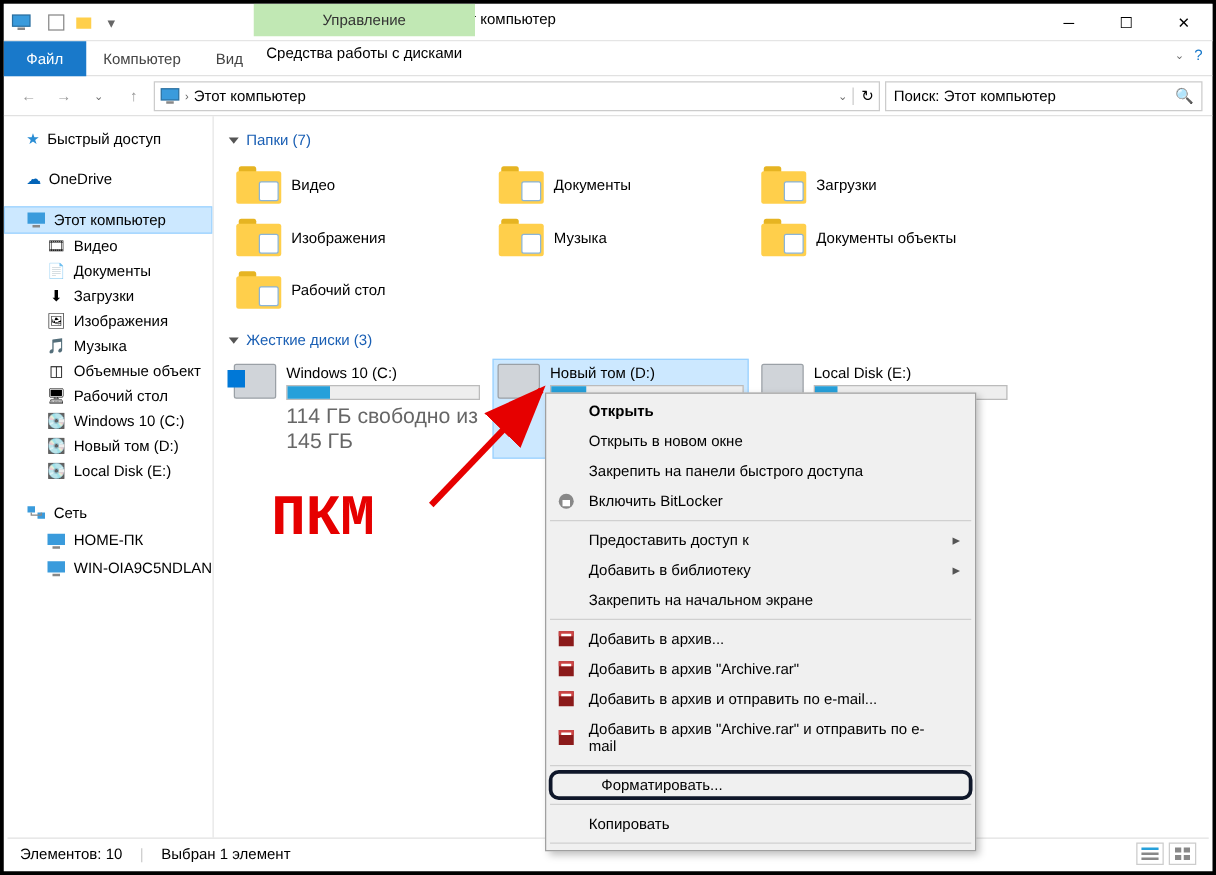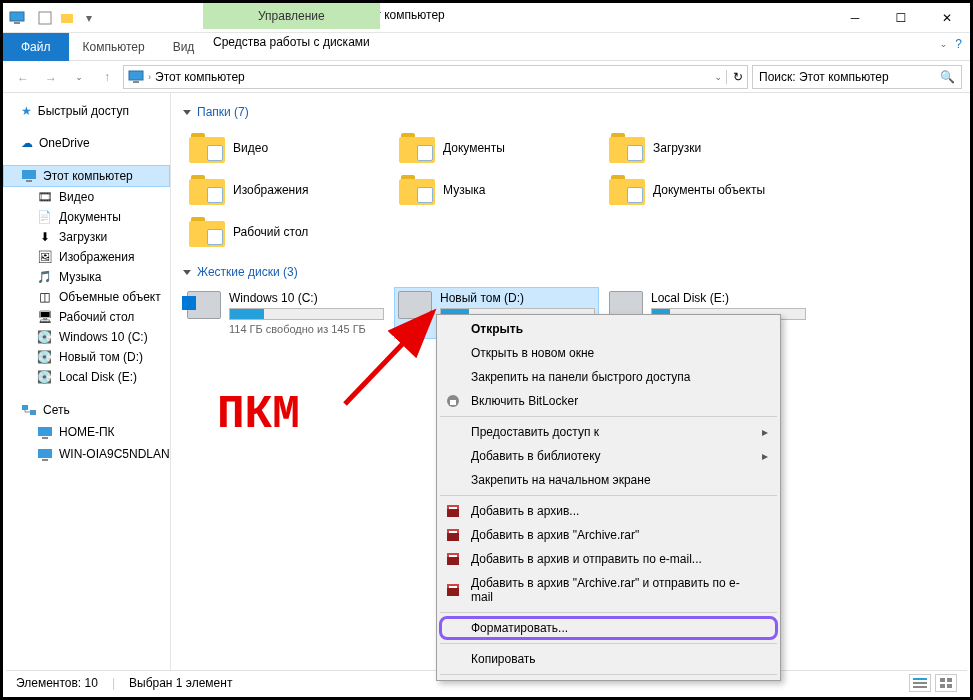--- a/index.html
+++ b/index.html
@@ -18,21 +18,21 @@
 .win-controls div{width:46px;height:30px;display:flex;align-items:center;justify-content:center}
 .ribbon{height:28px;display:flex;align-items:center;border-bottom:1px solid #e1e1e1;position:relative}
 .file-tab{background:#1979ca;color:#fff;padding:6px 18px;height:28px;display:flex;align-items:center}
 .ribbon-tabs{display:flex}
 .ribbon-tabs span{padding:6px 14px;color:#444}
 .ribbon-right{position:absolute;right:8px;top:4px;display:flex;gap:8px;align-items:center}
 .addr-row{height:32px;display:flex;align-items:center;gap:4px;padding:0 8px;border-bottom:1px solid #e1e1e1}
 .nav-btn{width:24px;height:24px;border-radius:3px;display:flex;align-items:center;justify-content:center;color:#999}
 .addr-bar{flex:1;height:24px;border:1px solid #ccc;display:flex;align-items:center;padding:0 4px;gap:4px}
 .addr-bar .pc-ico{width:16px;height:16px}
-.search-box{width:210px;height:24px;border:1px solid #ccc;display:flex;align-items:center;padding:0 6px;color:#888;justify-content:space-between}
+.search-box{width:254px;height:24px;border:1px solid #ccc;display:flex;align-items:center;padding:0 6px;color:#888;justify-content:space-between}
 .body-area{display:flex;height:calc(100% - 30px - 28px - 32px - 24px)}
 .sidebar{width:168px;border-right:1px solid #e5e5e5;padding:8px 0;overflow:hidden}
 .side-item{display:flex;align-items:center;gap:6px;padding:3px 6px 3px 18px;white-space:nowrap}
 .side-item.sel{background:#cce8ff;border:1px solid #99d1ff;padding:2px 5px 2px 17px}
 .side-item.sub{padding-left:34px}
 .side-sep{height:12px}
 .content{flex:1;padding:8px 12px;position:relative}
 .group-hdr{color:#1a5fb4;margin:4px 0 8px;display:flex;align-items:center;gap:4px}
 .group-hdr::before{content:"";width:0;height:0;border-left:4px solid transparent;border-right:4px solid transparent;border-top:5px solid #555;margin-right:2px}
 .folders{display:flex;flex-wrap:wrap;gap:0}
@@ -42,31 +42,31 @@
 .fld-tab{position:absolute;width:14px;height:6px;top:0;left:2px;background:#e6b422;border-radius:2px 2px 0 0}
 .fld-overlay{position:absolute;right:2px;bottom:2px;width:16px;height:16px;background:#fff;border:1px solid #8ab4d8;border-radius:2px}
 .drives{display:flex;gap:6px}
 .drive{width:205px;padding:4px;display:flex;gap:8px}
 .drive.sel{background:#cce8ff;border:1px solid #99d1ff;padding:3px}
 .drv-ico{width:34px;height:28px;background:#d0d4d9;border:1px solid #9aa0a6;border-radius:2px;position:relative}
 .drv-ico.os::after{content:"";position:absolute;left:-6px;top:4px;width:14px;height:14px;background:#0078d7}
 .drv-info{flex:1}
 .drv-bar{height:12px;background:#eee;border:1px solid #bbb;margin:3px 0;position:relative}
 .drv-fill{height:100%;background:#26a0da}
-.drv-sub{color:#666;font-size:11px}
+.drv-sub{color:#666;font-size:17px}
 .statusbar{position:absolute;bottom:3px;left:3px;right:3px;height:24px;border-top:1px solid #e1e1e1;display:flex;align-items:center;padding:0 10px;gap:14px;background:#fff}
 .statusbar .sep{color:#ccc}
 .status-right{position:absolute;right:10px;display:flex;gap:4px}
 .status-right div{width:22px;height:18px;border:1px solid #ccc;display:flex;align-items:center;justify-content:center}
 .ctx-menu{position:absolute;left:433px;top:311px;width:345px;background:#f0f0f0;border:1px solid #a0a0a0;box-shadow:3px 3px 6px rgba(0,0,0,.25);padding:2px}
 .ctx-item{padding:5px 24px 5px 32px;position:relative;display:flex;align-items:center}
 .ctx-item.arrow::after{content:"▸";position:absolute;right:10px;color:#555}
 .ctx-sep{height:1px;background:#d0d0d0;margin:3px 1px}
 .ctx-ico{position:absolute;left:6px;width:16px;height:16px}
-.ctx-highlight{border:3px solid #8b5cf6;border-radius:8px;padding:2px 21px 2px 29px}
+.ctx-highlight{border:3px solid #0f172a;border-radius:8px;padding:2px 21px 2px 39px}
 .annot-text{position:absolute;left:214px;top:386px;font-size:46px;font-weight:bold;color:#e60000;font-family:Liberation Mono, monospace}
 .annot-arrow{position:absolute;left:334px;top:301px;pointer-events:none}
 .ico-svg{width:16px;height:16px;flex-shrink:0}
 .caret{font-size:9px;color:#666}
 .dd{width:10px;text-align:center;color:#666}
 </style>
 </head>
 <body>
 
 <div class="titlebar">

